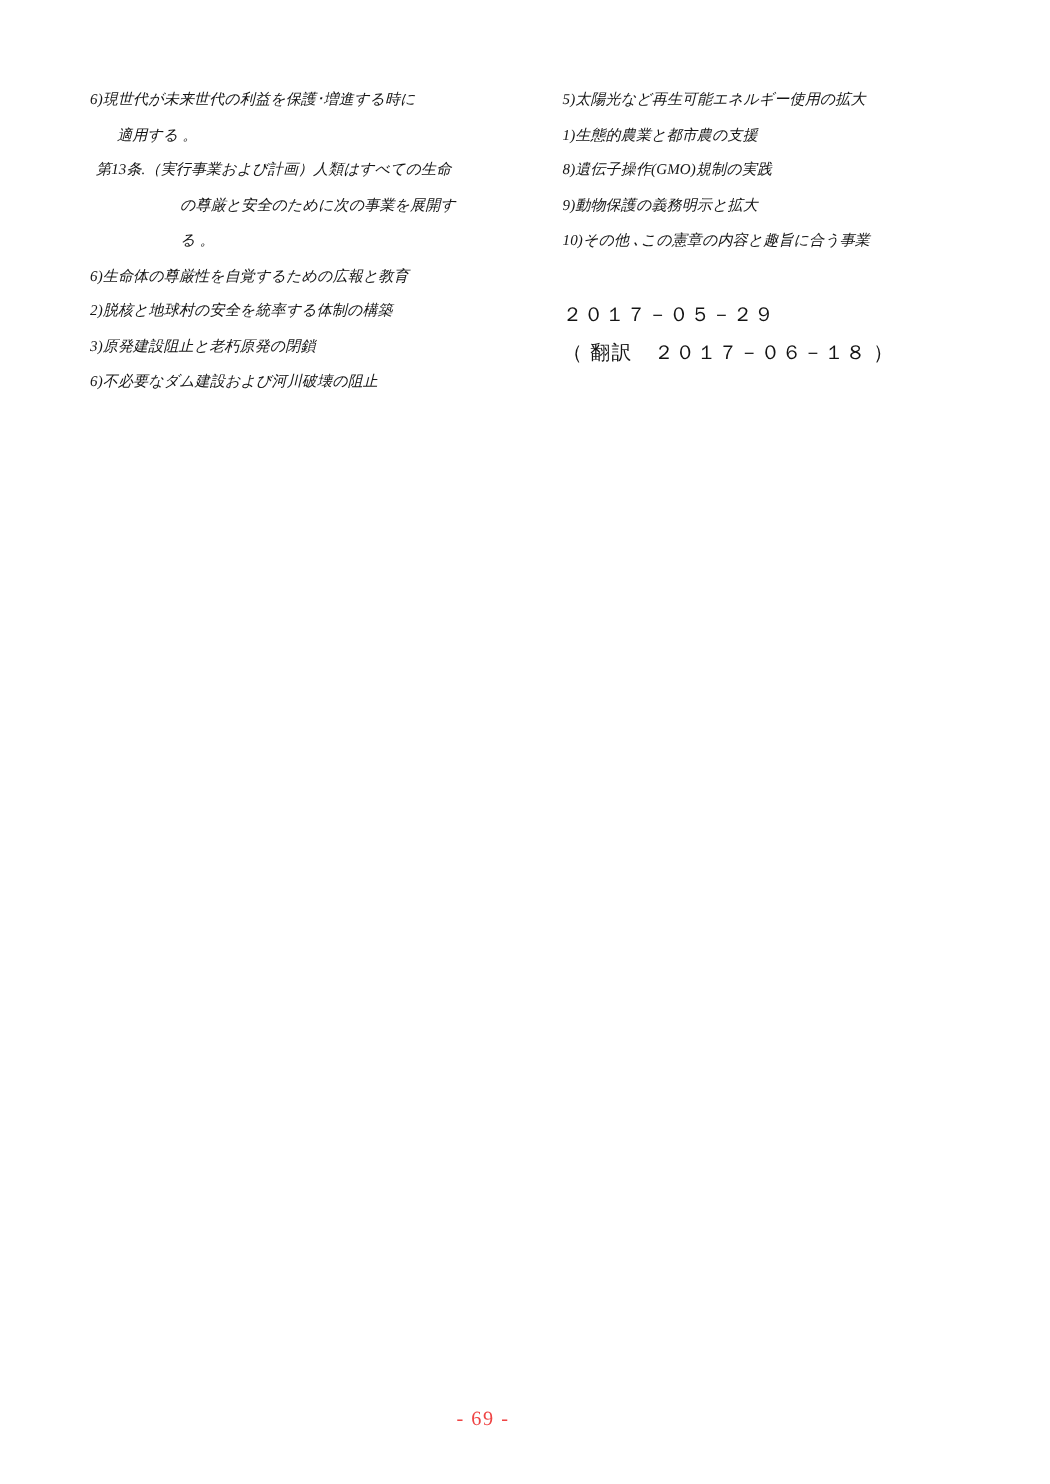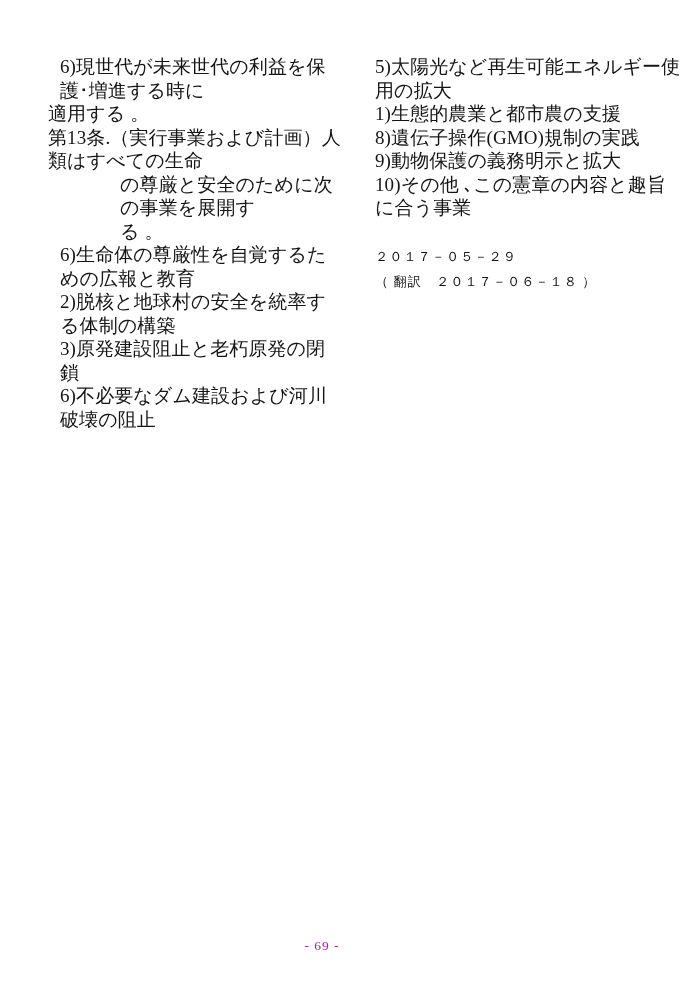--- a/index.html
+++ b/index.html
@@ -38,34 +38,36 @@
     width: 350px;
     padding-left: 48px;
     padding-right: 6px;
   }
   .col-right {
     width: 350px;
     padding-left: 25px;
     padding-right: 18px;
   }
   .line {
-    font-size: 19px;
+    font-size: 10px;
     line-height: 23.5px;
     white-space: pre-wrap;
     letter-spacing: 0.1px;
+    font-style: italic;
   }
   
   .l-item {            
     text-indent: 0;
     margin-left: 12px;
   }
   .l-item-cont {       
+    margin-left: 30px;
   }
   .l-article {         
-    margin-left: 0;
+    margin-left: 16px;
   }
   .l-article-cont {
     margin-left: 72px;
   }
   .l-sub {
     margin-left: 12px;
   }
   .r-item {
     margin-left: 0;
   }
@@ -81,21 +83,21 @@
     white-space: pre;
   }
   .footer {
     position: absolute;
     left: 0;
     width: 644px;
     top: 938px;
     text-align: center;
     font-size: 13.5px;
     letter-spacing: 1px;
-    color: #a21caf;
+    color: #ef4444;
   }
 </style>
 </head>
 <body>
 
 <div class="page">
 
   <div class="columns">
 
     <div class="col col-left">

